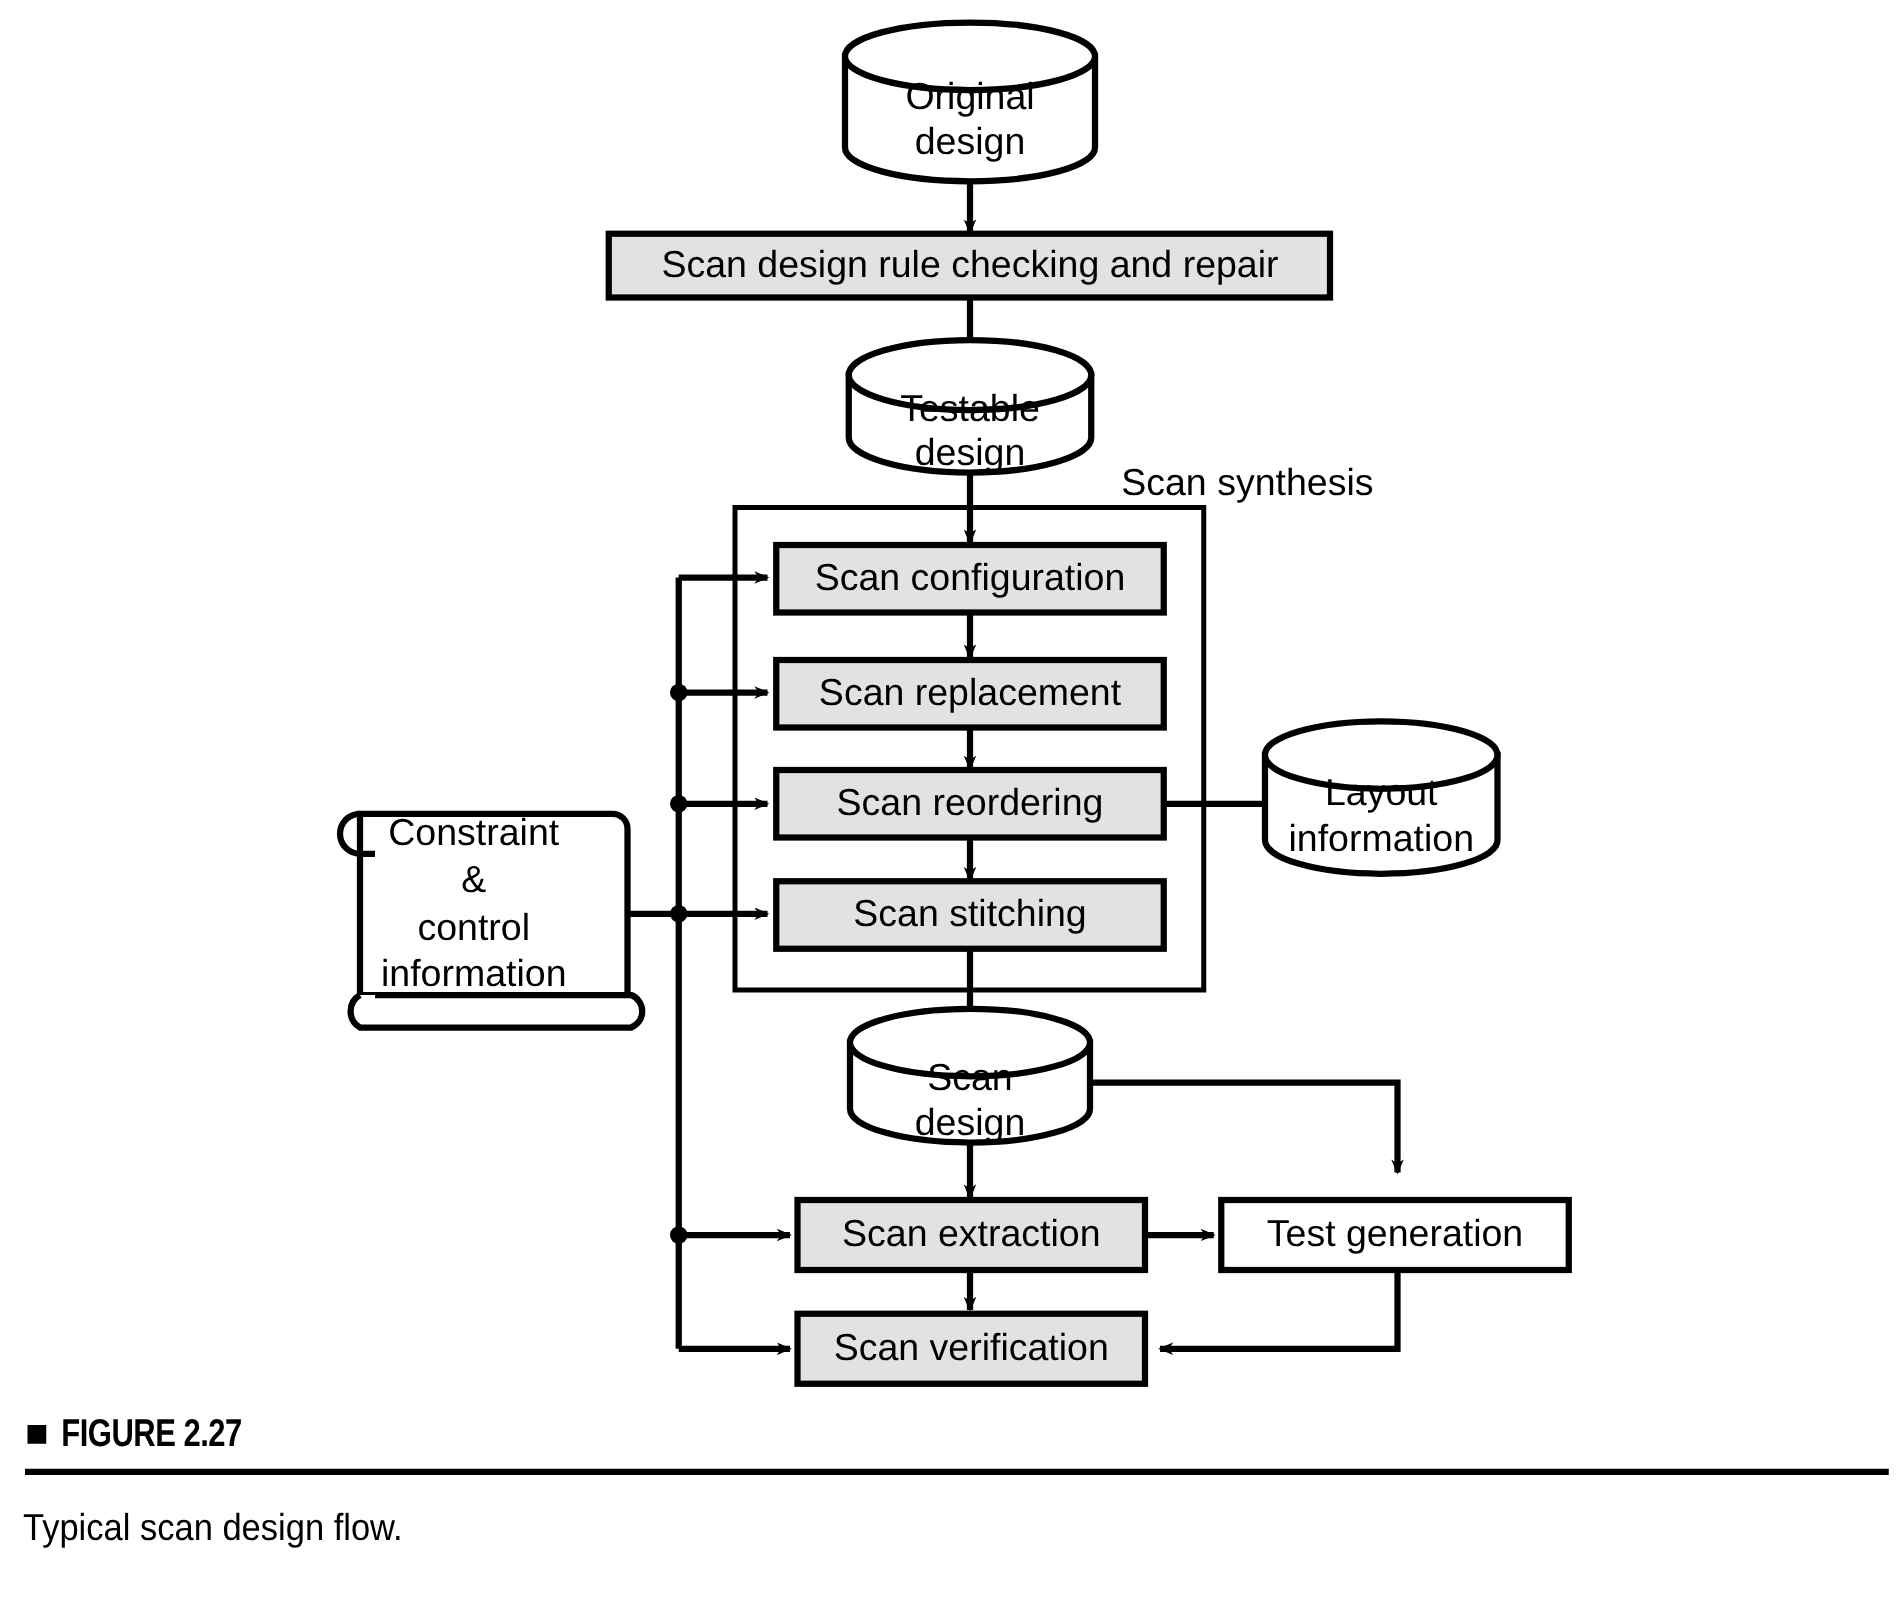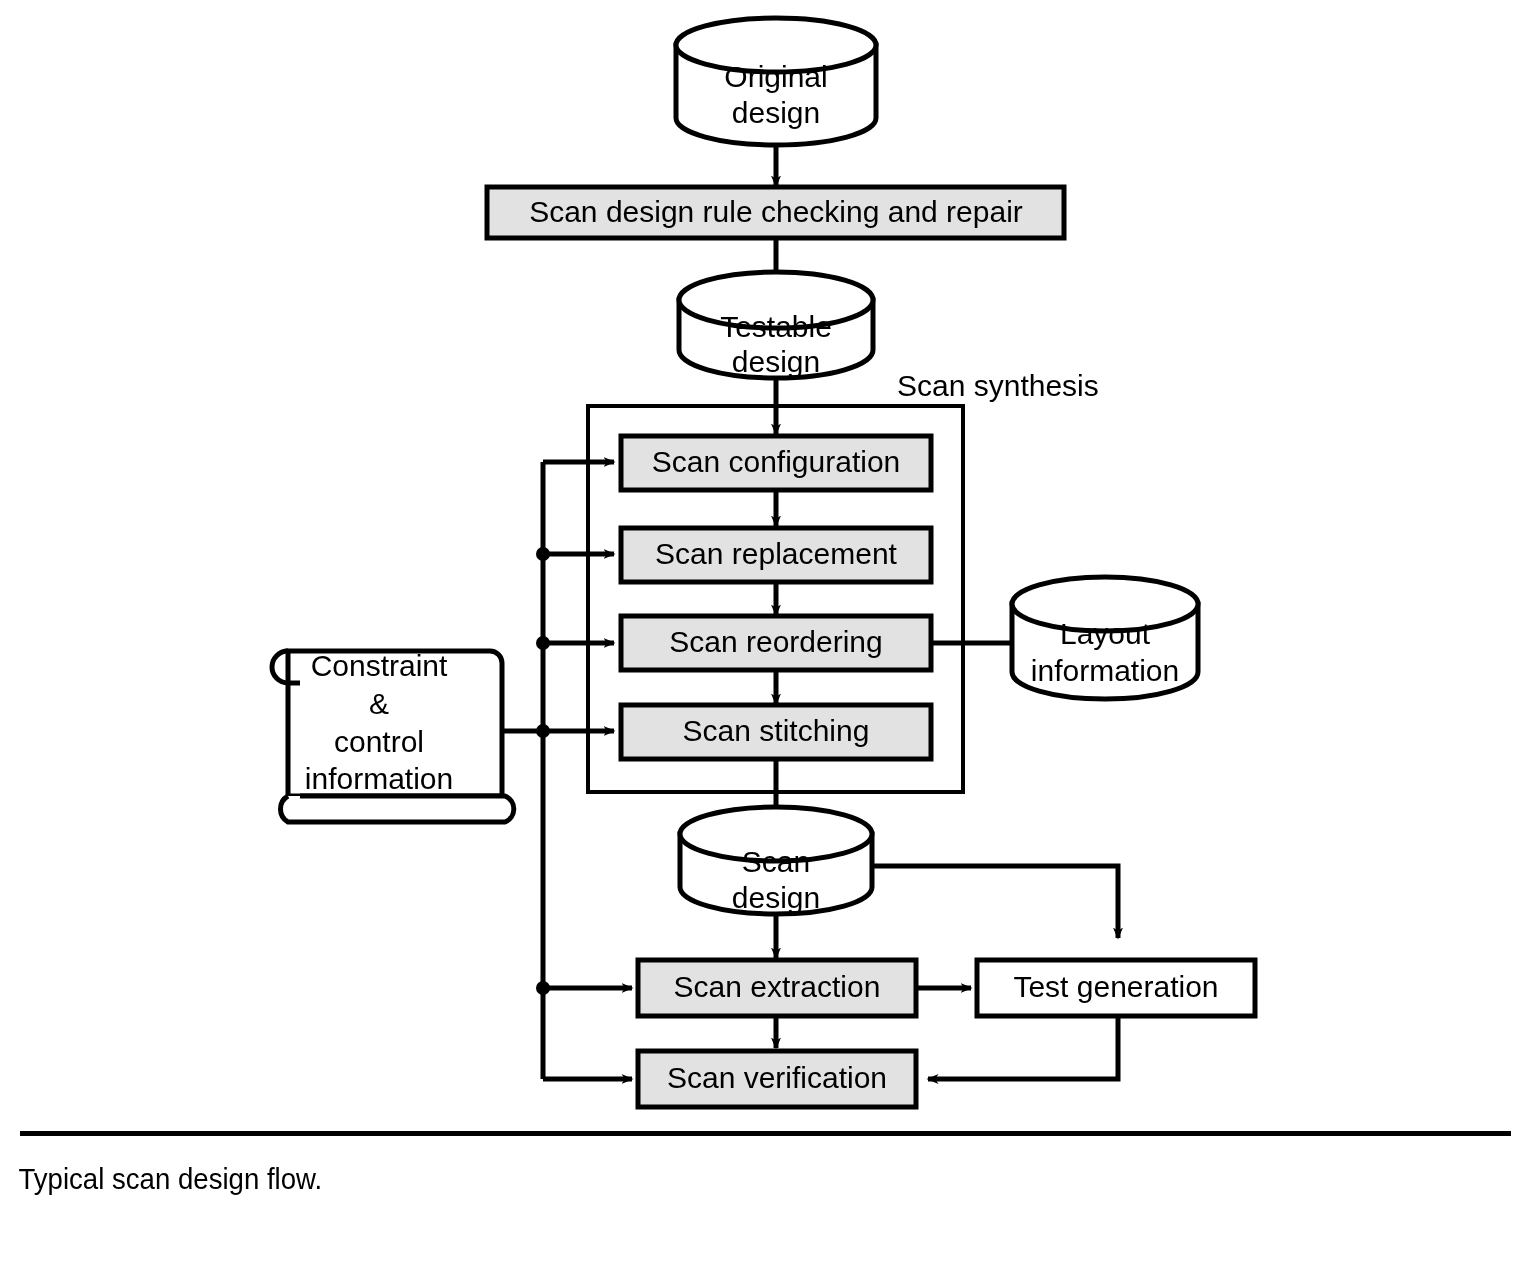--- a/index.html
+++ b/index.html
@@ -219,17 +219,21 @@
       <text class="node-label" x="1116" y="989">Test generation</text>
     </g>
 
     <g>
       <rect x="638" y="1051" width="278" height="56" fill="#e2e2e2" stroke="#000" stroke-width="5"></rect>
       <text class="node-label" x="777" y="1080">Scan verification</text>
     </g>
   </svg>
 
   <div class="caption-area">
+    <div class="fig-title-row">
+      <span class="fig-bullet"></span>
+      <span class="fig-title">FIGURE 2.27</span>
+    </div>
     <div class="fig-rule"></div>
     <div class="fig-caption">Typical scan design flow.</div>
   </div>
 
 </div>
 
 </body></html>

